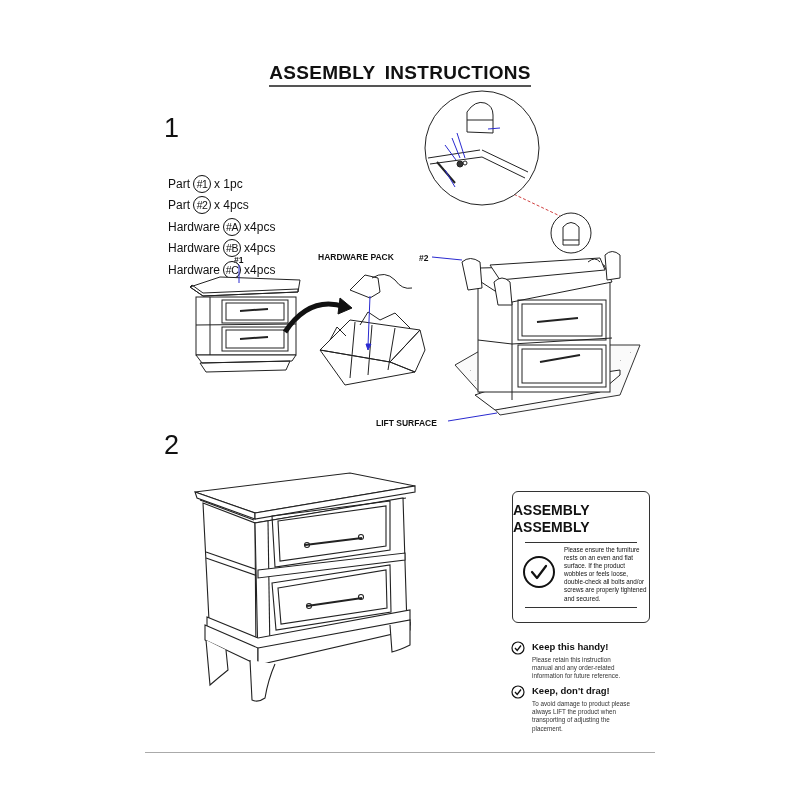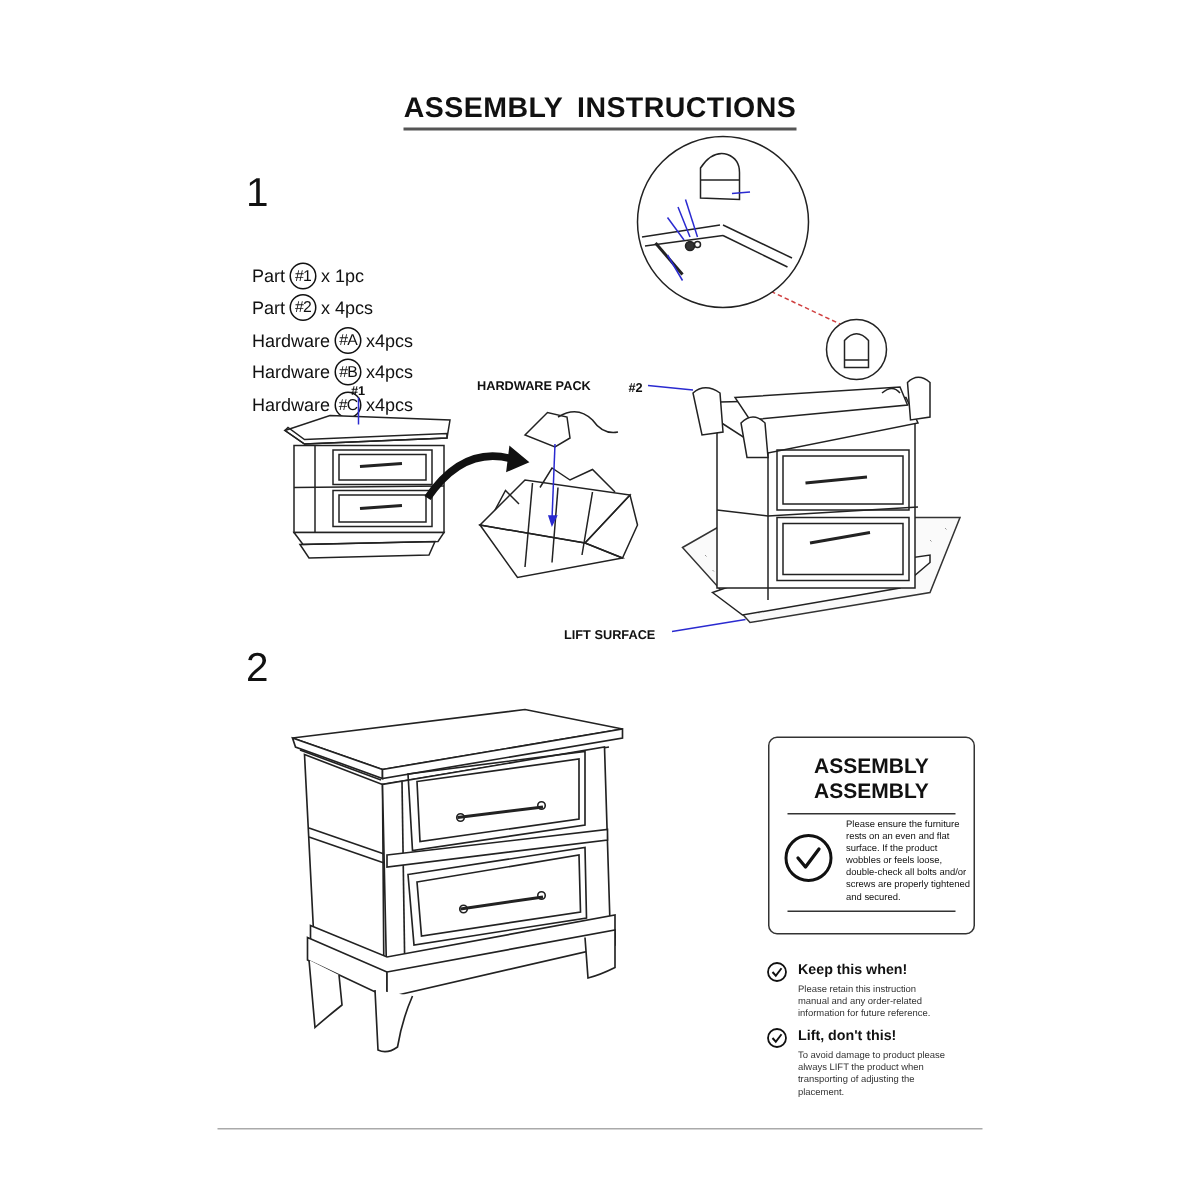--- a/index.html
+++ b/index.html
@@ -7,21 +7,21 @@
     .abs { position: absolute; }
     .title { left: 0; width: 800px; top: 62px; text-align: center; }
     .title span { font-weight: bold; font-size: 19px; letter-spacing: 0.3px; border-bottom: 2px solid #555; padding-bottom: 2px; word-spacing: 4px; }
     .step-num { font-size: 27px; font-weight: normal; }
     .parts { left: 168px; top: 145px; font-size: 12px; margin-top: 28px; }
     .parts .row { height: 21.5px; display: flex; align-items: center; white-space: nowrap; }
     .circ { display: inline-flex; align-items: center; justify-content: center; border: 1.4px solid #111; border-radius: 50%; width: 16px; height: 16px; font-size: 10.5px; margin: 0 3px; letter-spacing: -0.5px; }
     .lbl { font-weight: bold; font-size: 8.5px; }
     .callout { font-weight: bold; font-size: 8px; }
     .card { left: 512px; top: 491px; width: 136px; height: 130px; border: 1.3px solid #333; border-radius: 6px; background: #fff; }
-    .card .head { text-align: center; font-weight: bold; font-size: 14px; line-height: 17px; margin-top: 10px; }
+    .card .head { text-align: left; font-weight: bold; font-size: 14px; line-height: 17px; margin-top: 10px; }
     .card .hr1 { position: absolute; left: 12px; right: 12px; top: 50px; border-top: 1px solid #333; }
     .card .hr2 { position: absolute; left: 12px; right: 12px; top: 115px; border-top: 1px solid #333; }
     .card .desc { position: absolute; left: 51px; top: 54px; width: 84px; font-size: 6.3px; line-height: 8.1px; }
     .card .check { position: absolute; left: 9px; top: 63px; width: 34px; height: 34px; }
     .tip { left: 511px; width: 160px; }
     .tip .t { font-weight: bold; font-size: 9.5px; margin-left: 21px; }
     .tip .d { font-size: 6.3px; line-height: 8.2px; margin-left: 21px; margin-top: 4px; color: #333; }
     .tip svg { position: absolute; left: 0; top: 0; }
     .footer-line { left: 145px; width: 510px; top: 752px; border-top: 1.5px solid #aaa; }
   </style>
@@ -235,26 +235,26 @@
   </svg>
   <div class="desc">Please ensure the furniture rests on an even and flat surface. If the product wobbles or feels loose, double-check all bolts and/or screws are properly tightened and secured.</div>
   <div class="hr2"></div>
 </div>
 
 <div class="abs tip" style="top:641px;">
   <svg width="14" height="14" viewBox="0 0 14 14">
     <circle cx="7" cy="7" r="6" fill="none" stroke="#111" stroke-width="1.2"></circle>
     <polyline points="4,7 6.2,9.5 10,4.5" fill="none" stroke="#111" stroke-width="1.3"></polyline>
   </svg>
-  <div class="t">Keep this when!</div>
+  <div class="t">Keep this handy!</div>
   <div class="d" style="width:100px;">Please retain this instruction manual and any order-related information for future reference.</div>
 </div>
 
 <div class="abs tip" style="top:685px;">
   <svg width="14" height="14" viewBox="0 0 14 14">
     <circle cx="7" cy="7" r="6" fill="none" stroke="#111" stroke-width="1.2"></circle>
     <polyline points="4,7 6.2,9.5 10,4.5" fill="none" stroke="#111" stroke-width="1.3"></polyline>
   </svg>
-  <div class="t">Lift, don't this!</div>
+  <div class="t">Keep, don't drag!</div>
   <div class="d" style="width:100px;">To avoid damage to product please always LIFT the product when transporting of adjusting the placement.</div>
 </div>
 
 <div class="abs footer-line"></div>
 
 </body></html>

